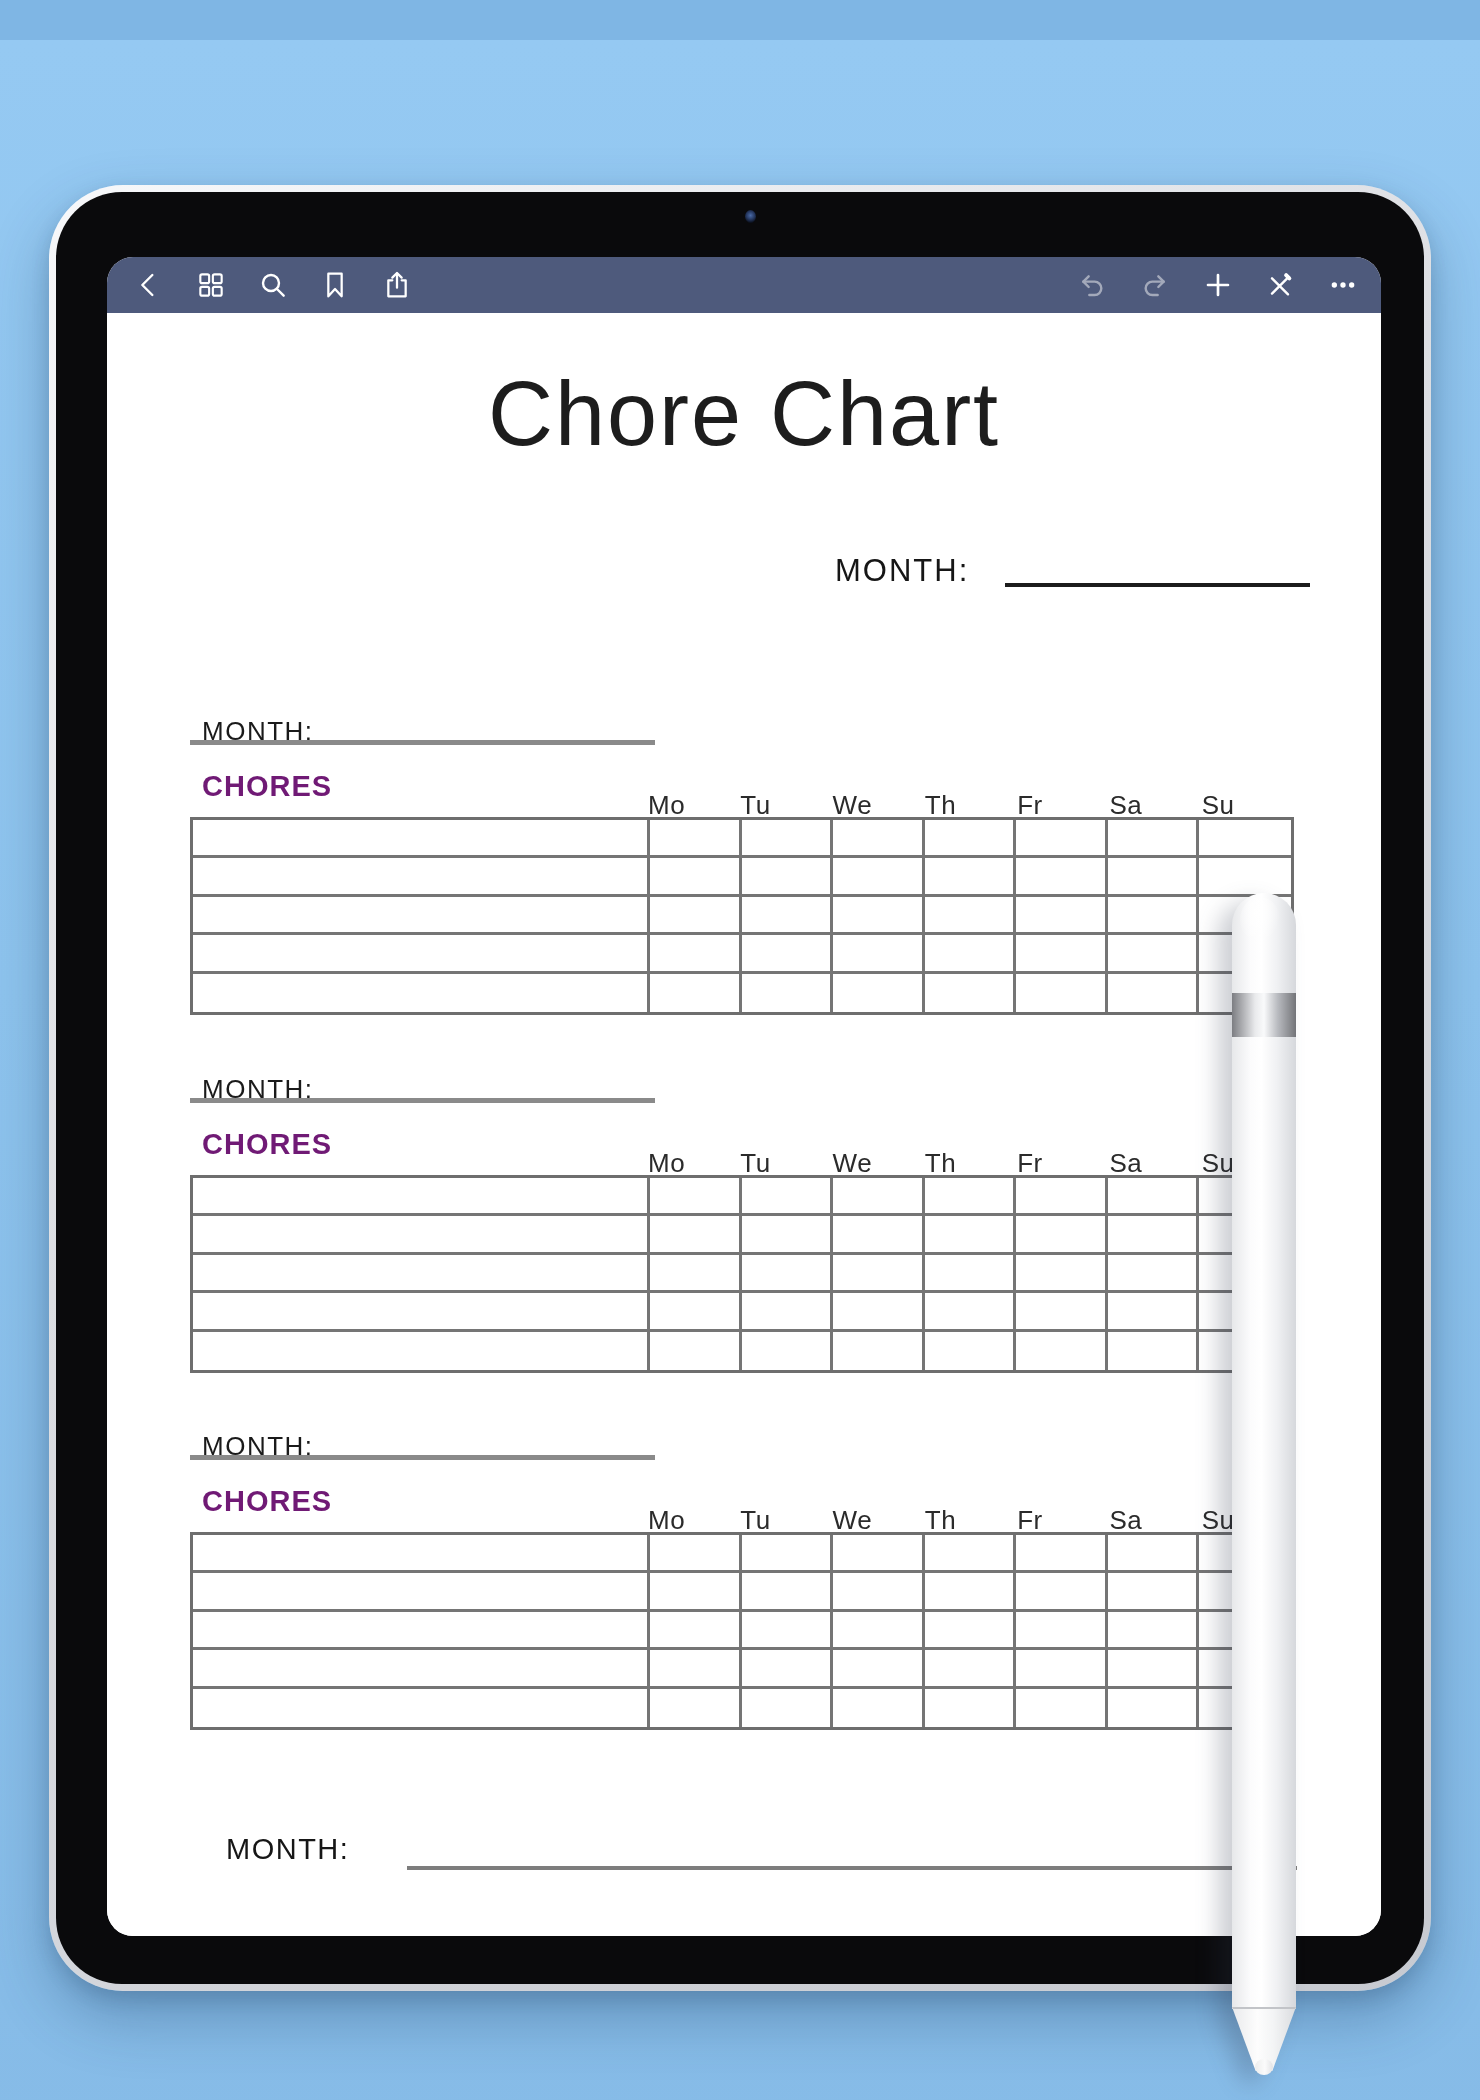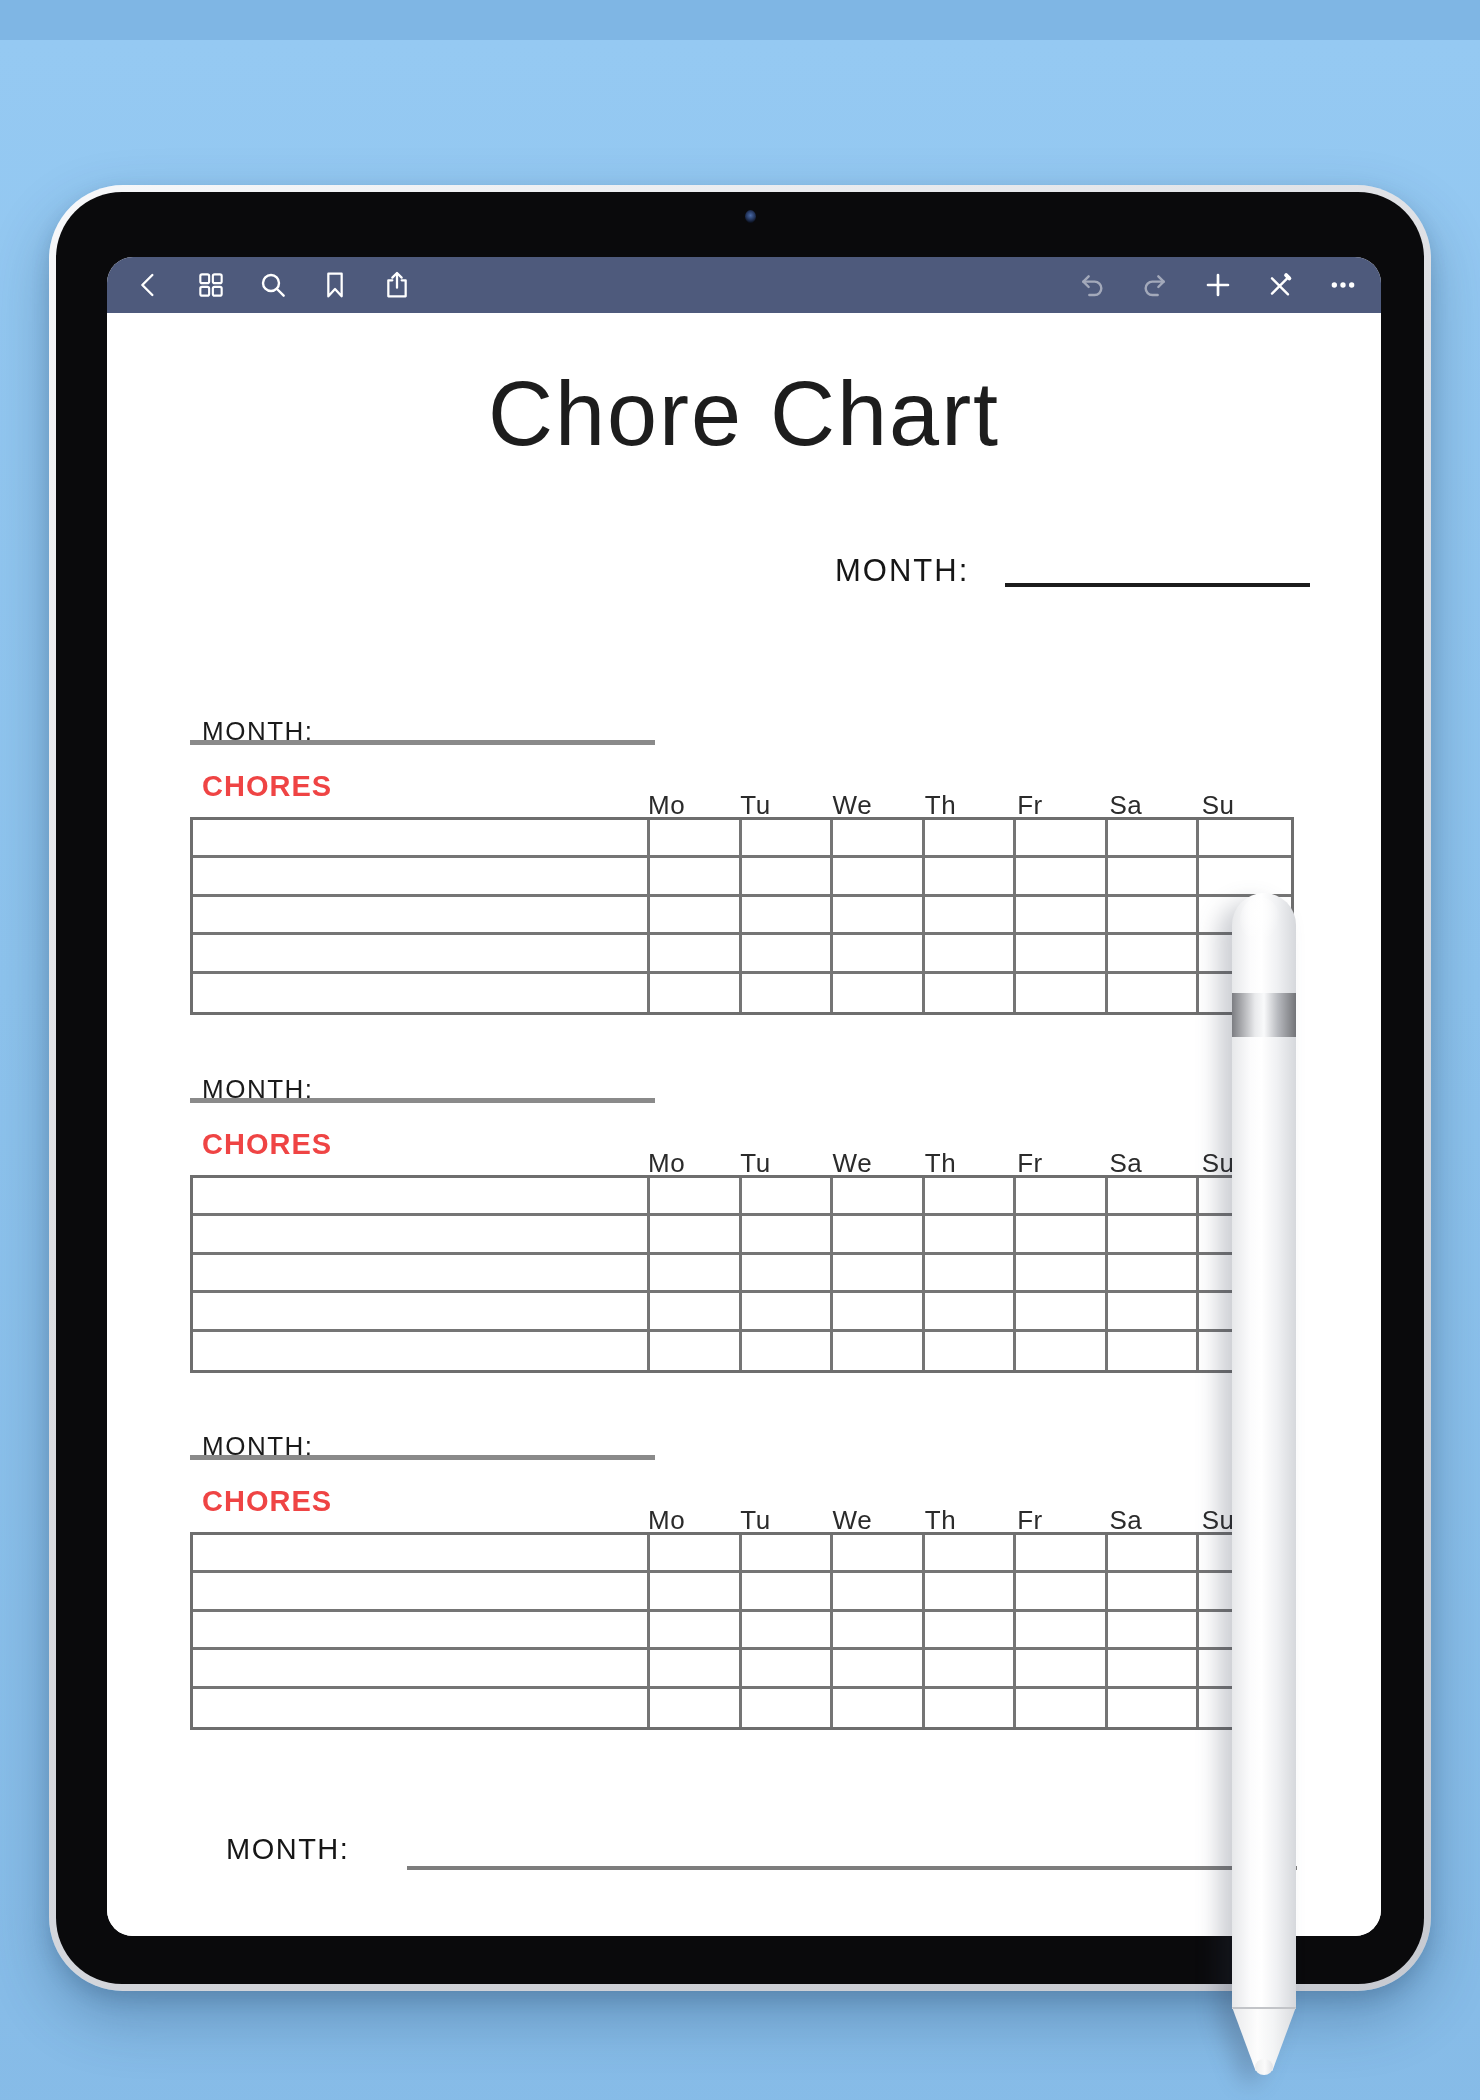--- a/index.html
+++ b/index.html
@@ -21,21 +21,21 @@
   .tbicon svg{width:32px;height:32px;display:block;}
   .dim{opacity:.48;}
   
   .page{position:absolute;left:0;top:56px;width:1274px;height:1623px;background:#fff;color:#1c1c1c;}
   .title{position:absolute;left:0;top:50px;width:100%;text-align:center;
          font-size:90px;font-weight:400;letter-spacing:2px;color:#1d1d1d;}
   .topmonth{position:absolute;left:728px;top:240px;font-size:31px;letter-spacing:2px;font-weight:500;color:#161616;}
   .topmonth-line{position:absolute;left:898px;top:270px;width:305px;height:4px;background:#1c1c1c;}
   .sec-month{position:absolute;left:95px;font-size:26px;letter-spacing:1.5px;font-weight:500;color:#1a1a1a;}
   .month-line{position:absolute;left:83px;width:465px;height:5px;background:#8a8a8a;}
-  .sec-chores{position:absolute;left:95px;font-size:29px;font-weight:700;letter-spacing:1px;color:#ef4444;}
+  .sec-chores{position:absolute;left:95px;font-size:29px;font-weight:700;letter-spacing:1px;color:#701a75;}
   .day-header{position:absolute;left:541px;width:646px;display:grid;grid-template-columns:repeat(7,1fr);}
   .day-header span{text-align:left;font-size:26px;color:#2b2b2b;letter-spacing:.5px;}
   .chore-table{position:absolute;left:83px;width:1104px;height:198px;box-sizing:border-box;
                display:grid;grid-template-columns:457px repeat(7,1fr);grid-auto-rows:1fr;
                border:3px solid #6e6e6e;background:#fff;}
   .cell{border-right:3px solid #757575;border-bottom:3px solid #757575;}
   .cell.last-col{border-right:none;}
   .cell.last-row{border-bottom:none;}
   .reward{position:absolute;left:119px;top:1520px;font-size:29px;letter-spacing:1.5px;font-weight:500;color:#161616;}
   .reward-line{position:absolute;left:300px;top:1553px;width:890px;height:4px;background:#7d7d7d;}

